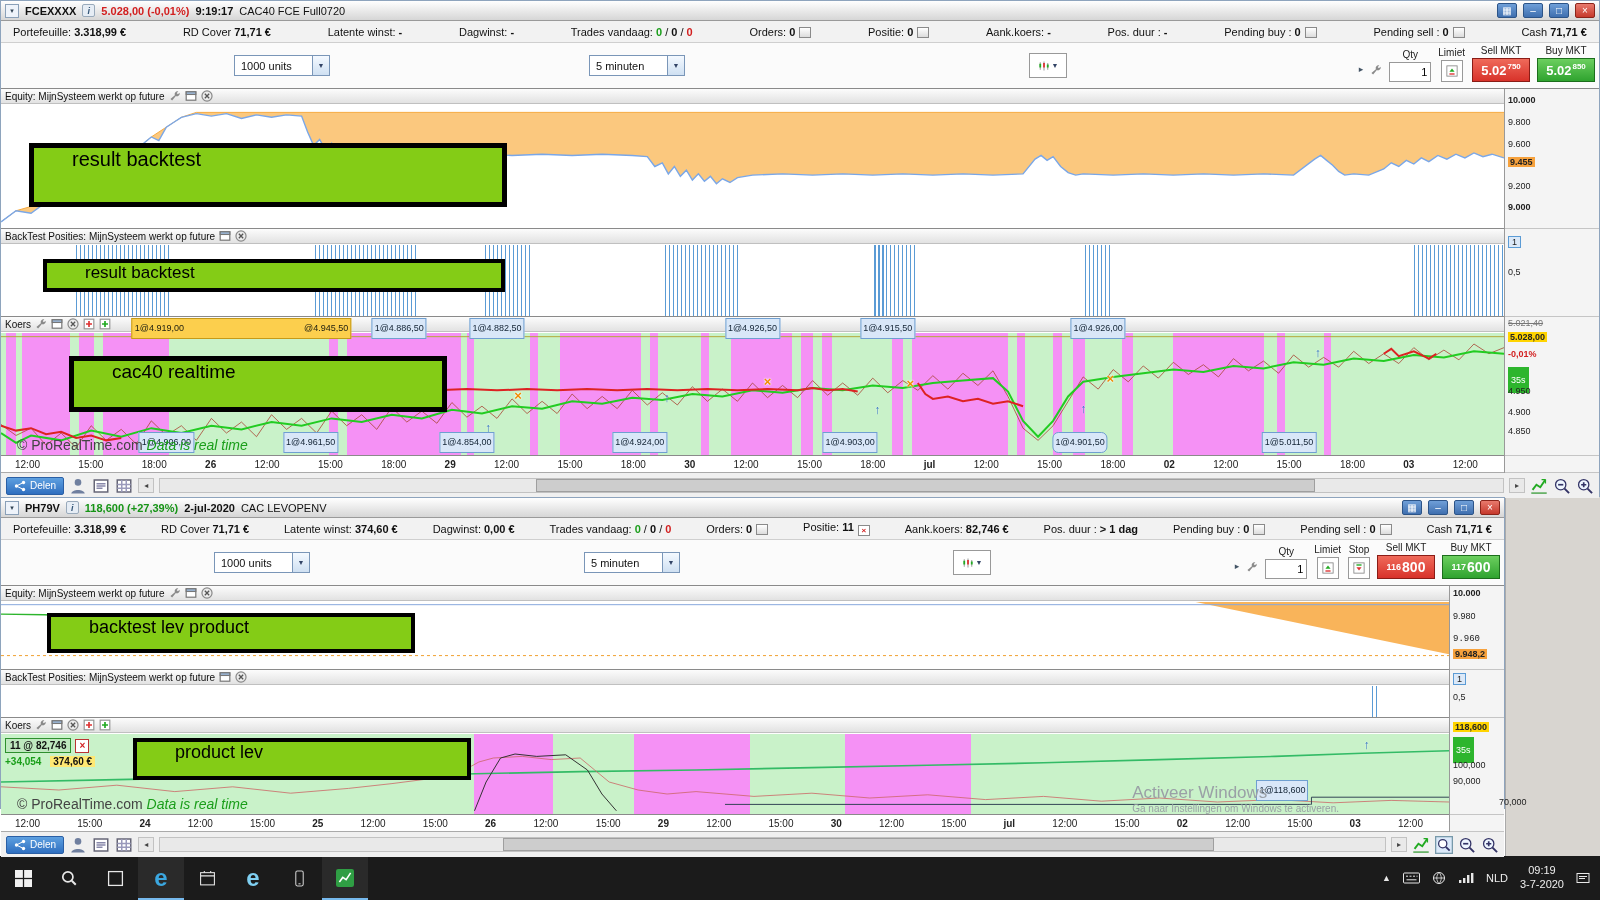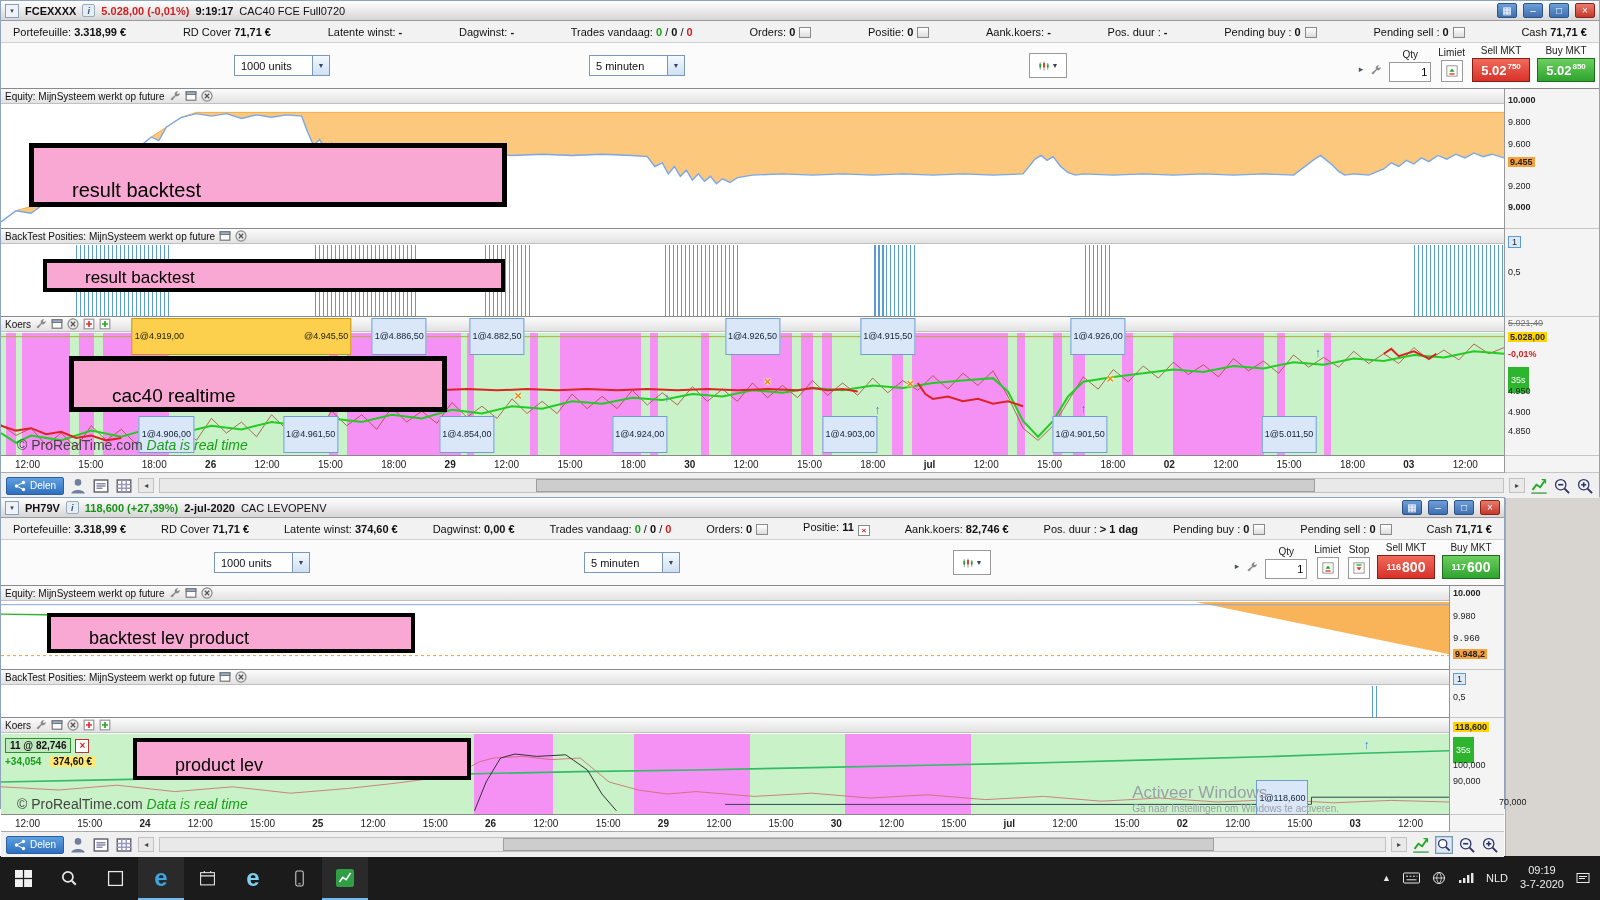--- a/index.html
+++ b/index.html
@@ -64,26 +64,26 @@
 .pane{position:relative;border-bottom:1px solid #8a8a8a;background:#fff}
 .pane-header{height:15px;background:linear-gradient(#fcfcfc,#e2e2e2);border-bottom:1px solid #c0c0c0;
  display:flex;align-items:center;gap:4px;font-size:10px;padding:0 4px;color:#111;position:relative;z-index:4}
 .pane-body{position:absolute;top:16px;left:0;right:0;bottom:0;overflow:hidden}
 .koers-body{background:#c9f2c9}
 .fill{position:absolute;top:0;left:0;right:0;bottom:0}
 .chart-svg{position:absolute;top:0;left:0;width:100%;height:100%}
 .icon{width:12px;height:12px;display:inline-flex;flex:none}
 .icon svg{width:100%;height:100%}
 .bb-icon{width:18px;height:18px}
-.note{position:absolute;z-index:6;background:#f9a8d4;border:5px solid #000;display:flex;align-items:flex-end;
+.note{position:absolute;z-index:6;background:#84cc16;border:5px solid #000;display:flex;align-items:flex-start;
  padding-left:38px;color:#000}
 .band{position:absolute;top:0;bottom:0;background:#fa86fa;opacity:.9}
 .stripes{position:absolute;top:0;bottom:0;
  background:repeating-linear-gradient(90deg,#5b9bd5 0,#5b9bd5 1.5px,rgba(255,255,255,0) 1.5px,rgba(255,255,255,0) 4px)}
-.tag{position:absolute;font-size:9px;line-height:11px;background:#d9e7f8;border:1px solid #6f9fd0;padding:12px 2px;
+.tag{position:absolute;font-size:9px;line-height:11px;background:#d9e7f8;border:1px solid #6f9fd0;padding:4px 2px;
  transform:translateX(-50%);white-space:nowrap;color:#123;z-index:5}
 .tag.yellow{background:#fccf4d;border-color:#c69a18;color:#221}
 .tag.top{top:1px}.tag.bot{bottom:2px}
 .tag.dbl{display:flex;justify-content:space-between}
 .top-tags{position:absolute;top:0;left:0;right:0;height:16px;z-index:5;pointer-events:none}
 .xmark{position:absolute;transform:translate(-50%,-50%);color:#f08c00;font-weight:bold;font-size:13px;
  text-shadow:0 0 2px #fff,0 0 2px #fff;z-index:4}
 .uparrow{position:absolute;transform:translate(-50%,-50%);color:#2e6fc0;font-weight:bold;font-size:12px;
  text-shadow:0 0 2px #fff;z-index:4}
 .copyright{position:absolute;left:16px;bottom:2px;font-size:14px;z-index:5;color:#444;white-space:nowrap}
@@ -351,21 +351,21 @@
               <div class="uparrow" style="left: 58.3%; top: 63%;">↑</div>
               <div class="uparrow" style="left: 72%; top: 62%;">↑</div>
               <div class="uparrow" style="left: 87.6%; top: 16%;">↑</div>
             </div>
           <div class="fill" id="w1-bot-tags">
               <div class="tag  bot" style="left: 11%;">1@4.906,00</div>
               <div class="tag  bot" style="left: 20.6%;">1@4.961,50</div>
               <div class="tag  bot" style="left: 31%;">1@4.854,00</div>
               <div class="tag  bot" style="left: 42.5%;">1@4.924,00</div>
               <div class="tag  bot" style="left: 56.5%;">1@4.903,00</div>
-              <div class="tag  bot" style="left: 71.8%;">1@4.901,50</div>
+              <div class="tag  bot" style="left: 71.8%; border-radius: 6px;">1@4.901,50</div>
               <div class="tag  bot" style="left: 85.7%;">1@5.011,50</div>
             </div>
           <div class="note" style="left:68px;top:23px;width:378px;height:56px;font-size:19px">
             <span>cac40 realtime</span>
           </div>
           <div class="copyright">
             <span>© ProRealTime.com</span> <span class="rt">Data is real time</span>
           </div>
         </div>
         <div class="top-tags" id="w1-top-tags">

